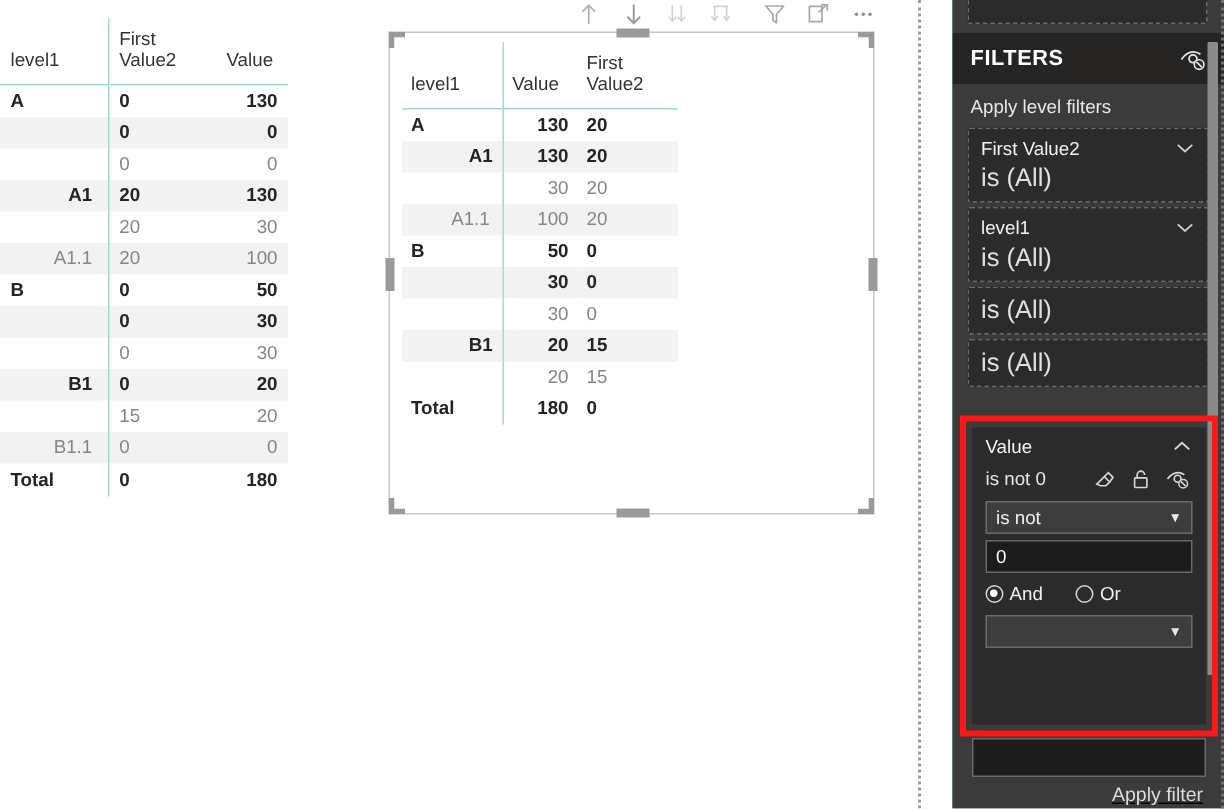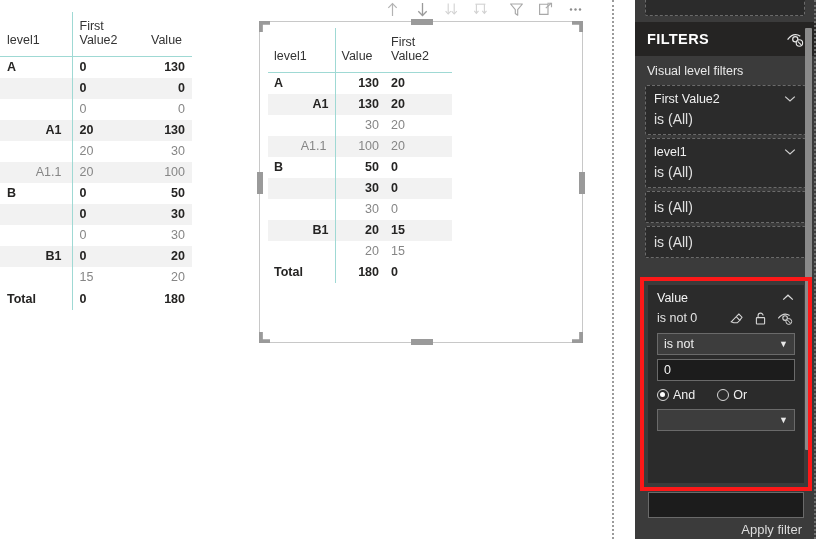--- a/index.html
+++ b/index.html
@@ -147,21 +147,21 @@
     background: #2b2b2b;
     border: 1px dashed #6b6b6b;
     border-radius: 2px;
     margin-bottom: 3px;
     padding: 5px 8px 7px 8px;
     position: relative;
   }
   .fcard-row1 { display: flex; align-items: flex-start; }
   .fcard-name { flex: 1; font-size: 12.5px; color: #f0f0f0; line-height: 16px; }
   .chev { width: 14px; height: 14px; flex: none; margin-top: 1px; }
-  .fcard-sub { font-size: 14px; color: #e0e0e0; margin-top: 2px; line-height: 16px; }
+  .fcard-sub { font-size: 17px; color: #e0e0e0; margin-top: 2px; line-height: 16px; }
 
   
   #value-card-wrap {
     position: absolute; left: 640px; top: 277px; width: 172px; height: 214px;
     border: 4px solid #fc1818;
     box-sizing: border-box;
   }
   #value-card {
     position: absolute; left: 4px; top: 4px; right: 4px; bottom: 4px;
     background: #2b2b2b;
@@ -196,21 +196,21 @@
   }
   .radio.on::after {
     content: ""; position: absolute; left: 2px; top: 2px;
     width: 5px; height: 5px; border-radius: 50%; background: #ffffff;
   }
   .radio-lbl { font-size: 12.5px; color: #f0f0f0; }
   .vc-select.empty .sv { color: #3d3d3d; }
 
   
   #post-card {
-    position: absolute; left: 648px; top: 492px; width: 156px;
+    position: absolute; left: 648px; top: 492px; width: 156px; text-decoration: underline;
   }
   #post-input {
     height: 26px; background: #1c1c1c; border: 1px solid #6a6a6a;
   }
   #apply-filter {
     margin-top: 4px; text-align: right; font-size: 13px; color: #dcdcdc;
     padding-right: 2px;
   }
   #pane-scroll-thumb {
     position: absolute; left: 805px; top: 28px; width: 7px; height: 422px;
@@ -289,20 +289,25 @@
           <tr class="alt b">
             <td class="lbl lv1">B1</td>
             <td class="val">0</td>
             <td class="val2">20</td>
           </tr>
           <tr class="dim">
             <td class="lbl lv1"></td>
             <td class="val">15</td>
             <td class="val2">20</td>
           </tr>
+          <tr class="alt dim">
+            <td class="lbl lv1">B1.1</td>
+            <td class="val">0</td>
+            <td class="val2">0</td>
+          </tr>
           <tr class="b total">
             <td class="lbl lv0">Total</td>
             <td class="val">0</td>
             <td class="val2">180</td>
           </tr>
         </tbody>
     </table>
   </div>
 
   <div id="center-toolbar">
@@ -469,21 +474,21 @@
         <svg class="hide-icon" viewBox="0 0 18 18">
           <path d="M1.6 9.6 C4 6.2 7 4.6 9.6 4.6 C11.3 4.6 12.9 5.2 14.3 6.2" stroke="#e8e8e8" stroke-width="1.2" fill="none"></path>
           <circle cx="9.3" cy="9.2" r="2.6" stroke="#e8e8e8" stroke-width="1.2" fill="none"></circle>
           <circle cx="13.4" cy="13.0" r="3.2" fill="#252423" stroke="#e8e8e8" stroke-width="1.1"></circle>
           <path d="M11.6 11.3 L15.2 14.8" stroke="#e8e8e8" stroke-width="1.1"></path>
         </svg>
       </div>
     </div>
 
     <div id="filters-body">
-      <div id="vlf-label">Visual level filters</div>
+      <div id="vlf-label">Apply level filters</div>
       <div id="filter-cards">
           <div class="fcard">
             <div class="fcard-row1">
               <div class="fcard-name">First Value2</div>
               <span><svg class="chev" viewBox="0 0 14 14">
                   <path d="M2.2 4.6 L7 9 L11.8 4.6" stroke="#cfcfcf" stroke-width="1.25" fill="none"></path>
                 </svg></span>
             </div>
             <div class="fcard-sub">is (All)</div>
           </div>

